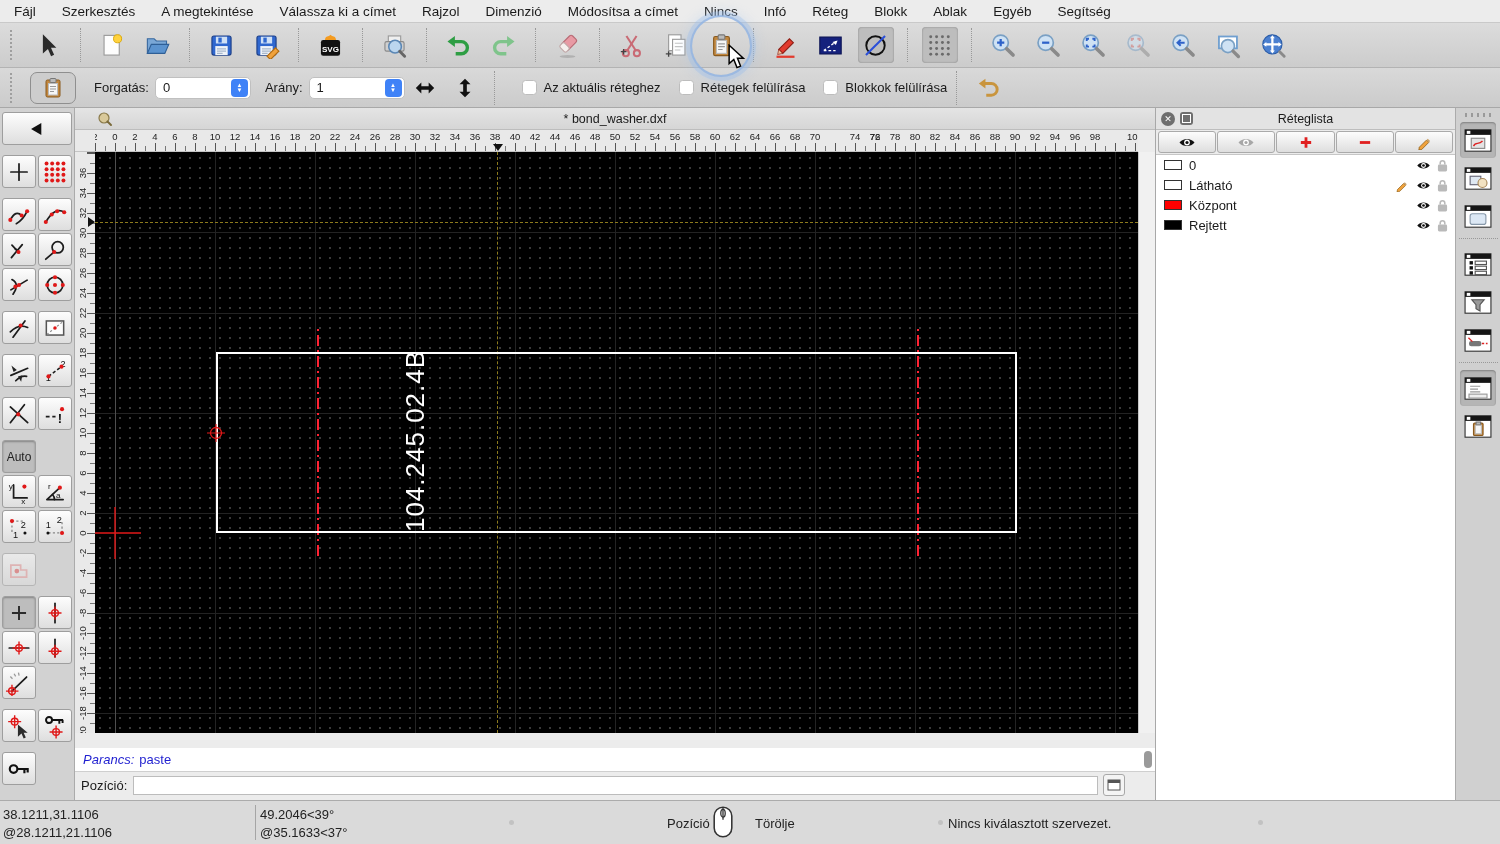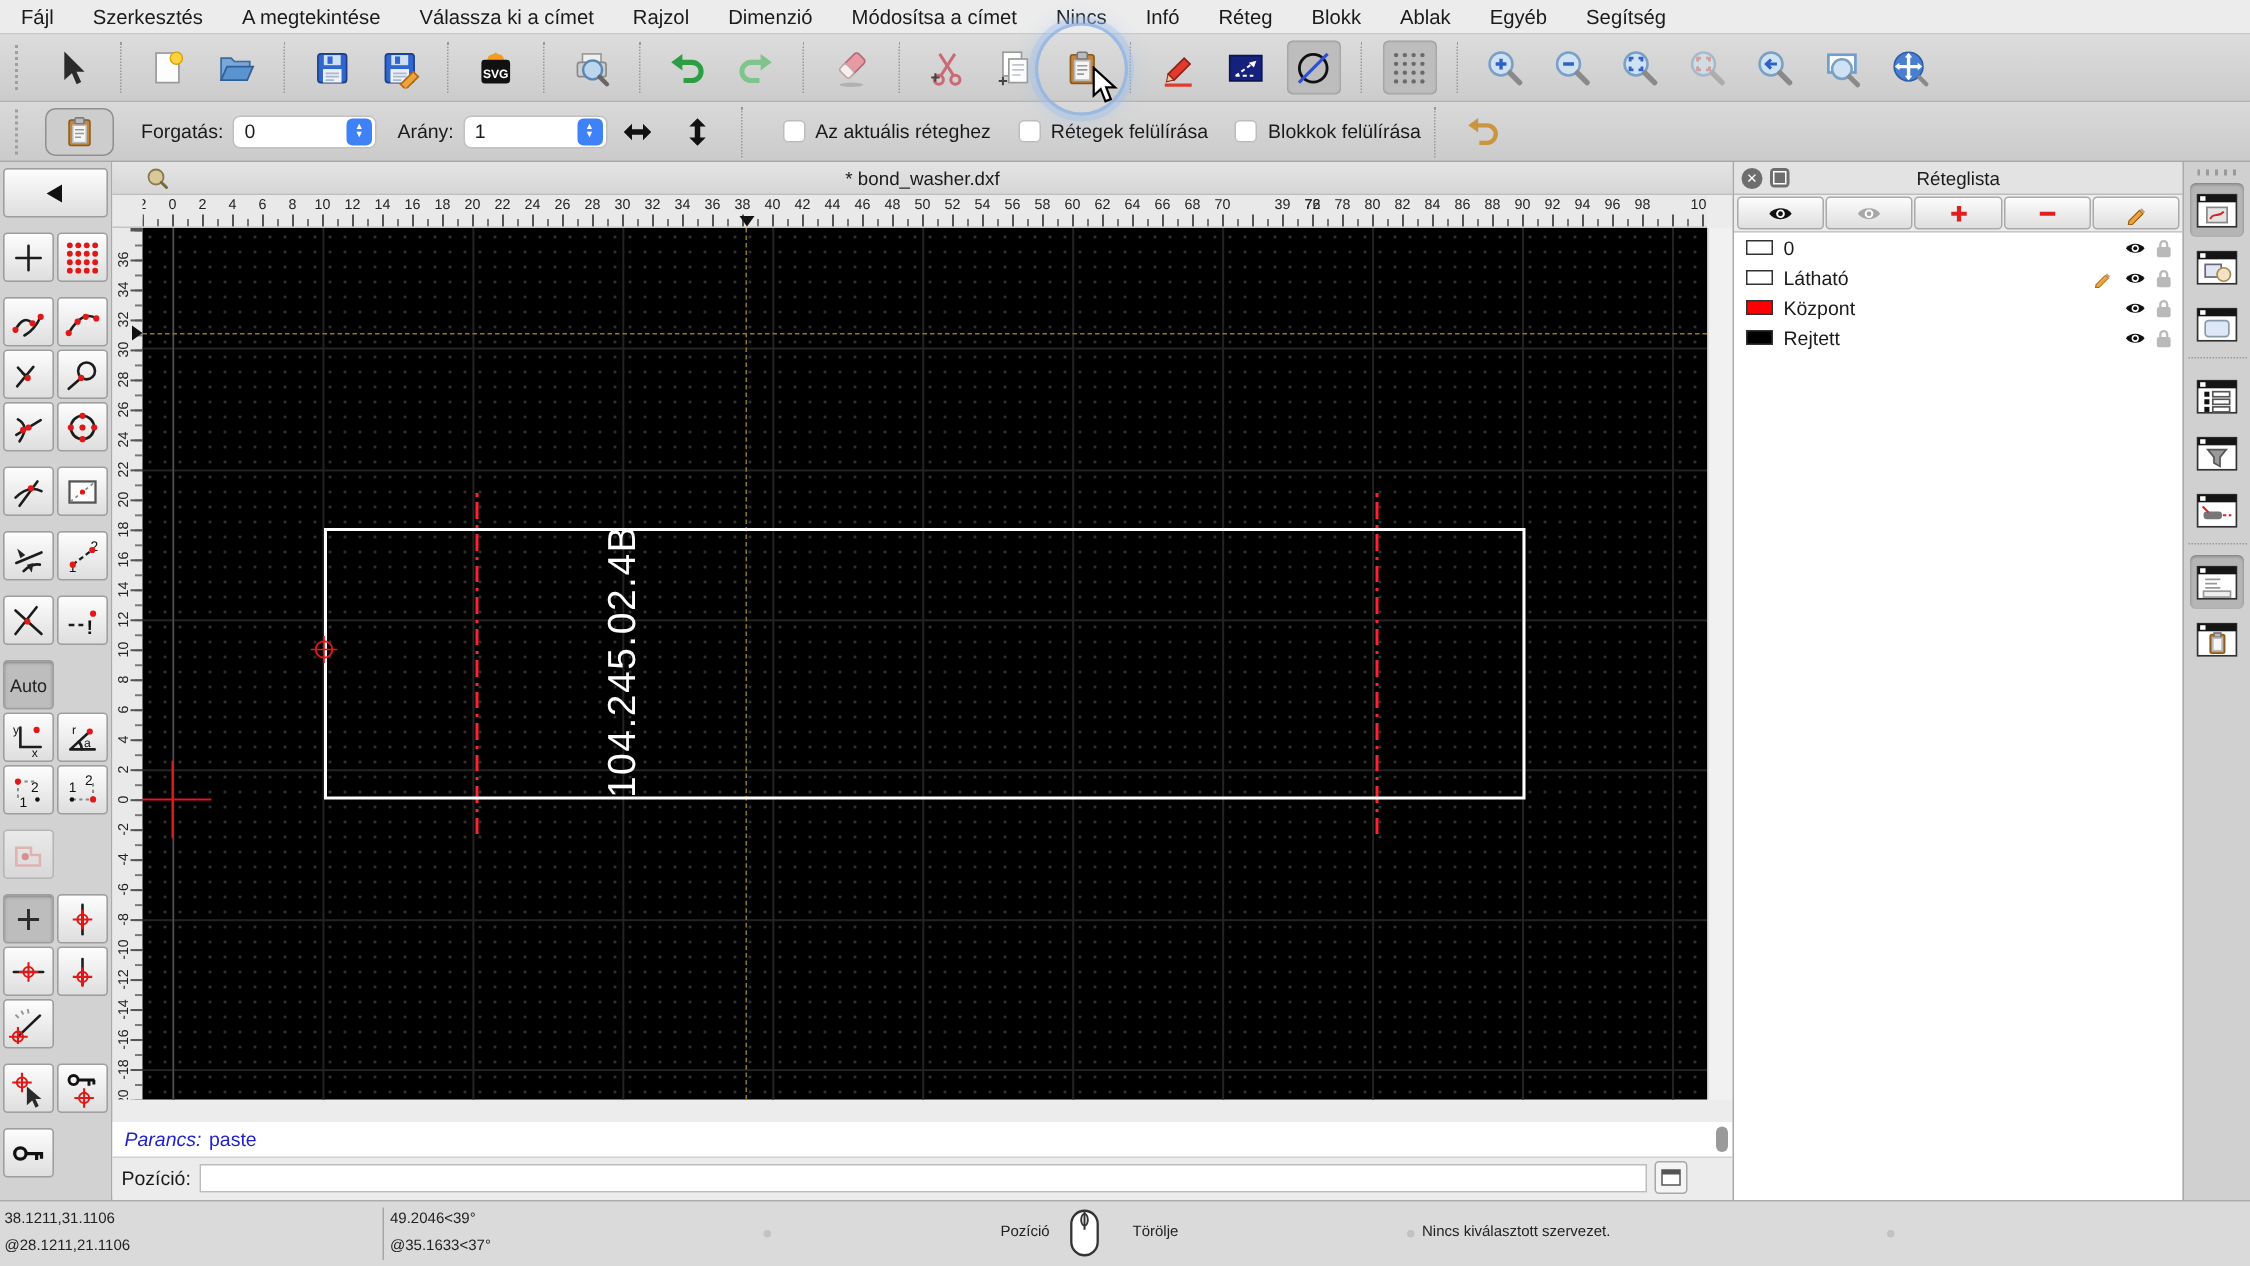--- a/index.html
+++ b/index.html
@@ -143,21 +143,21 @@
   .rightbar { position:absolute; left:1455px; top:0; width:45px; height:692px; background:#d0d0d0; border-left:1px solid #ababab; }
   .rb-handle { margin:5px auto 2px; width:26px; height:4px;
     background:repeating-linear-gradient(90deg,#9a9a9a 0 2px,transparent 2px 6px); }
   .rb-btn { position:absolute; left:4px; width:36px; height:36px; border-radius:4px;
     display:flex; align-items:center; justify-content:center; }
   .rb-btn svg { width:30px; height:27px; }
   .rb-btn.pressed { background:#b5b5b5; box-shadow:inset 0 1px 2px rgba(0,0,0,.3); }
   .rb-sep { position:absolute; left:3px; width:39px; border-top:1px dotted #999; }
   
   .statusbar { position:absolute; left:0; top:800px; width:1500px; height:44px; background:#dadada; border-top:1px solid #ababab;
-    font-size:10px; color:#222; }
+    font-size:13px; color:#222; }
   .statusbar .sb { position:absolute; white-space:nowrap; }
   .sb-sep { position:absolute; left:255px; top:4px; width:1px; height:35px; background:#a5a5a5; }
   .sb-dot { position:absolute; width:5px; height:5px; border-radius:50%; background:#c2c2c2; }
 </style>
 </head>
 <body>
 
 <div class="menubar">
     <span class="menu-item">Fájl</span>
     <span class="menu-item">Szerkesztés</span>
@@ -739,21 +739,21 @@
         <span class="num" style="left: 560px;">54</span>
         <span class="num" style="left: 580px;">56</span>
         <span class="num" style="left: 600px;">58</span>
         <span class="num" style="left: 620px;">60</span>
         <span class="num" style="left: 640px;">62</span>
         <span class="num" style="left: 660px;">64</span>
         <span class="num" style="left: 680px;">66</span>
         <span class="num" style="left: 700px;">68</span>
         <span class="num" style="left: 720px;">70</span>
         <span class="num" style="left: 780px;">72</span>
-        <span class="num" style="left: 760px;">39</span>
+        <span class="num" style="left: 760px;">74</span>
         <span class="num" style="left: 780px;">76</span>
         <span class="num" style="left: 800px;">78</span>
         <span class="num" style="left: 820px;">80</span>
         <span class="num" style="left: 840px;">82</span>
         <span class="num" style="left: 860px;">84</span>
         <span class="num" style="left: 880px;">86</span>
         <span class="num" style="left: 900px;">88</span>
         <span class="num" style="left: 920px;">90</span>
         <span class="num" style="left: 940px;">92</span>
         <span class="num" style="left: 960px;">94</span>

